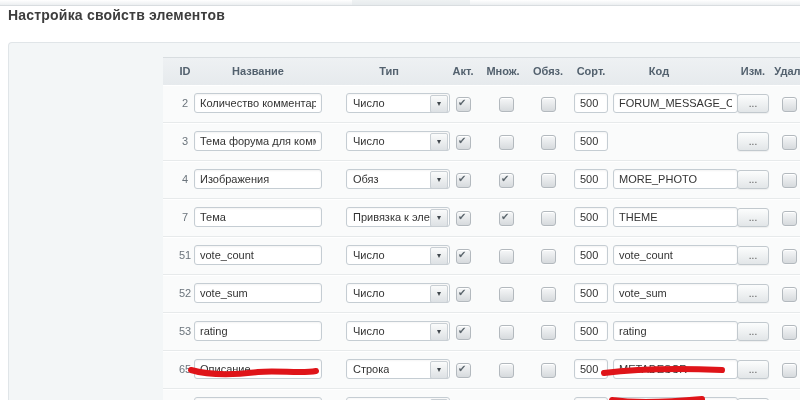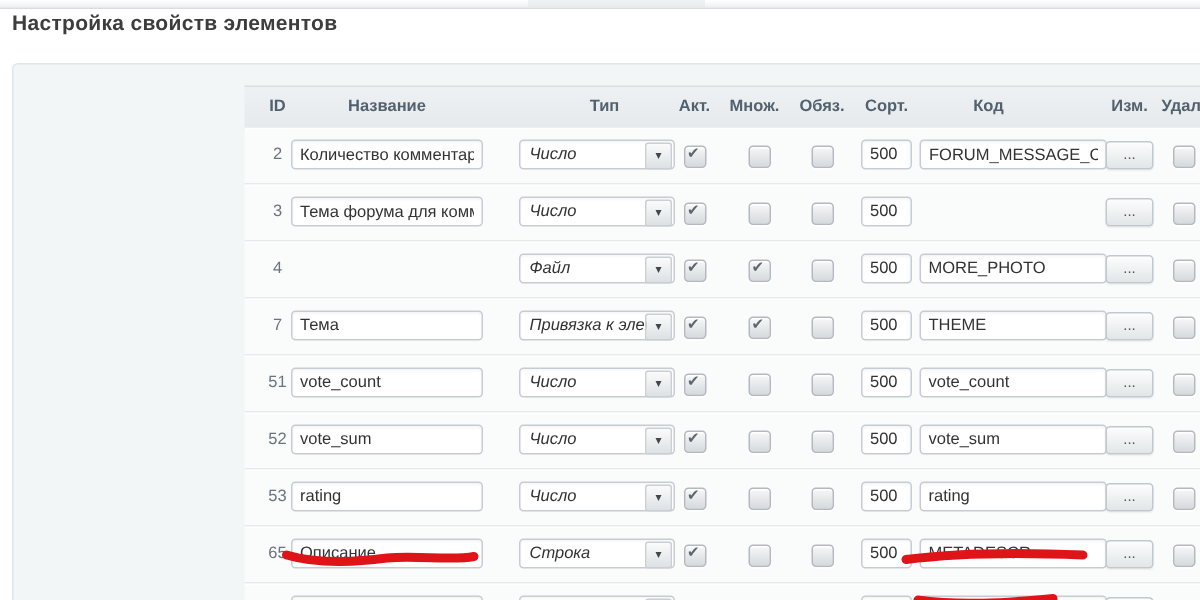--- a/index.html
+++ b/index.html
@@ -33,21 +33,21 @@
   
   #thead{
     position:absolute;left:163px;top:57px;width:650px;height:27px;
     background:linear-gradient(#eef1f3,#e6eaed);
     border-top:1px solid #d8dde0;border-bottom:1px solid #d4d9dc;
   }
   #thead span{
     position:absolute;top:7px;transform:translateX(-50%);
     font-size:11px;font-weight:bold;color:#53616e;white-space:nowrap;
   }
-  .h-id{left:22px}.h-name{left:95px}.h-type{left:240px}.h-act{left:300px}
+  .h-id{left:22px}.h-name{left:95px}.h-type{left:226px}.h-act{left:300px}
   .h-mult{left:340px}.h-req{left:385px}.h-sort{left:428px}.h-code{left:496px}
   .h-edit{left:590px}.h-del{left:626px}
   
   #rows{position:absolute;left:163px;top:85px;width:650px;}
   .row{
     position:relative;height:37px;background:#fafbfb;
     border-bottom:1px solid #e7eaeb;box-shadow:inset 0 1px 0 #ffffff;
   }
   .cell-id{
     position:absolute;left:0;width:44px;top:12px;text-align:center;
@@ -63,21 +63,21 @@
   .inp.name{left:31px;width:116px;}
   .inp.sort{left:411px;width:22px;}
   .inp.code{left:450px;width:113px;}
   .select{
     position:absolute;left:183px;top:8px;width:104px;height:20px;
     border:1px solid #c5cdd3;border-radius:3px;background:#fff;
     box-shadow:inset 0 1px 2px rgba(0,0,0,.04);box-sizing:border-box;
   }
   .sel-text{
     position:absolute;left:6px;top:3px;font-size:11px;color:#333;
-    white-space:nowrap;overflow:hidden;max-width:78px;font-style:italic;
+    white-space:nowrap;overflow:hidden;max-width:78px;
   }
   .sel-btn{
     position:absolute;right:1px;top:1px;width:16px;height:16px;
     border:1px solid #c9cfd4;border-radius:2px;
     background:linear-gradient(#fafbfb,#dde1e4);
     text-align:center;font-size:8px;line-height:15px;color:#40474d;
   }
   .cb{
     position:absolute;top:12px;width:13px;height:13px;
     border:1px solid #b3b9be;border-radius:3px;
@@ -152,22 +152,23 @@
     <span class="cb cb-act checked"></span>
     <span class="cb cb-mult"></span>
     <span class="cb cb-req"></span>
     <input class="inp sort" type="text" value="500" style="">
     <button class="edit-btn">...</button>
     <span class="cb cb-del"></span>
   </div>
 
   <div class="row">
     <span class="cell-id">4</span>
-    <div class="select">
-      <span class="sel-text">Файл</span>
+    <input class="inp name" type="text" value="Изображения" style="">
+    <div class="select">
+      <span class="sel-text">Обяз</span>
       <span class="sel-btn">▾</span>
     </div>
     <span class="cb cb-act checked"></span>
     <span class="cb cb-mult checked"></span>
     <span class="cb cb-req"></span>
     <input class="inp sort" type="text" value="500" style="">
     <input class="inp code" type="text" value="MORE_PHOTO" style="">
     <button class="edit-btn">...</button>
     <span class="cb cb-del"></span>
   </div>

